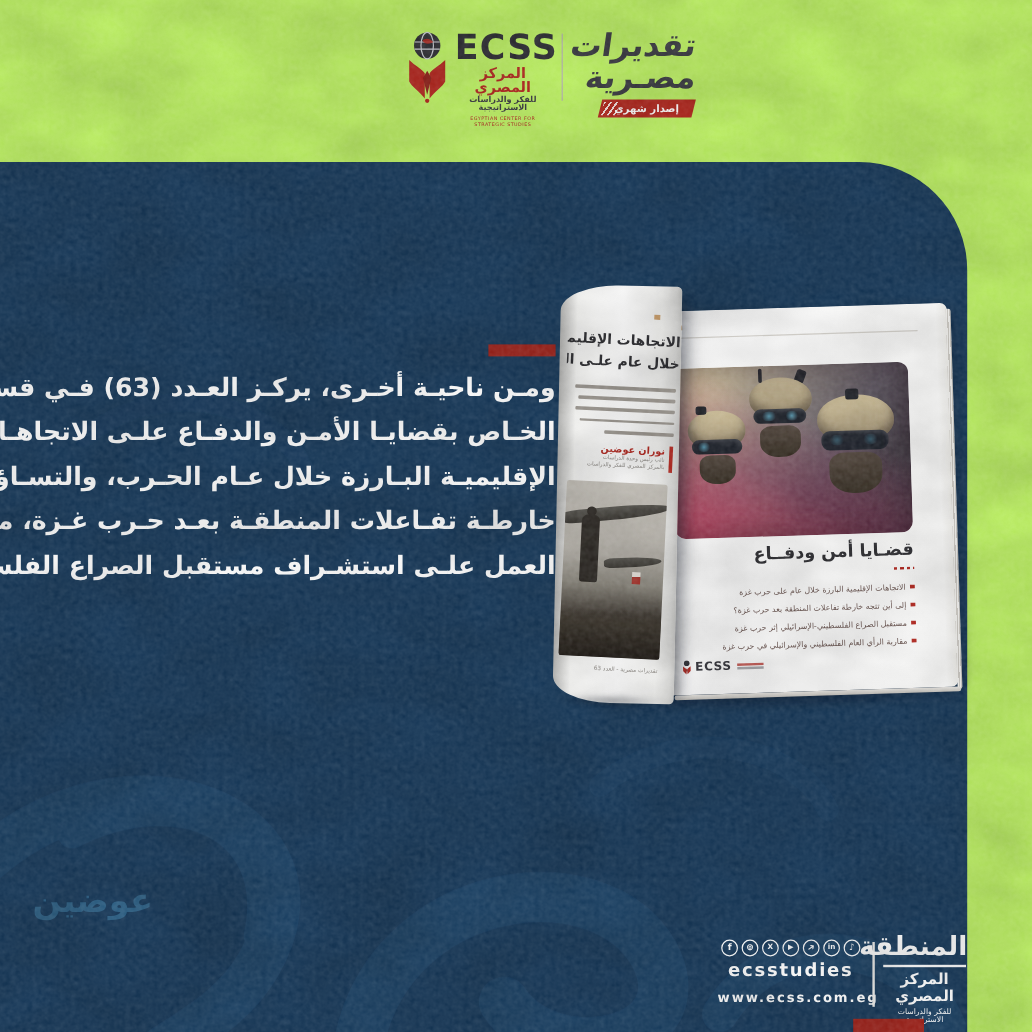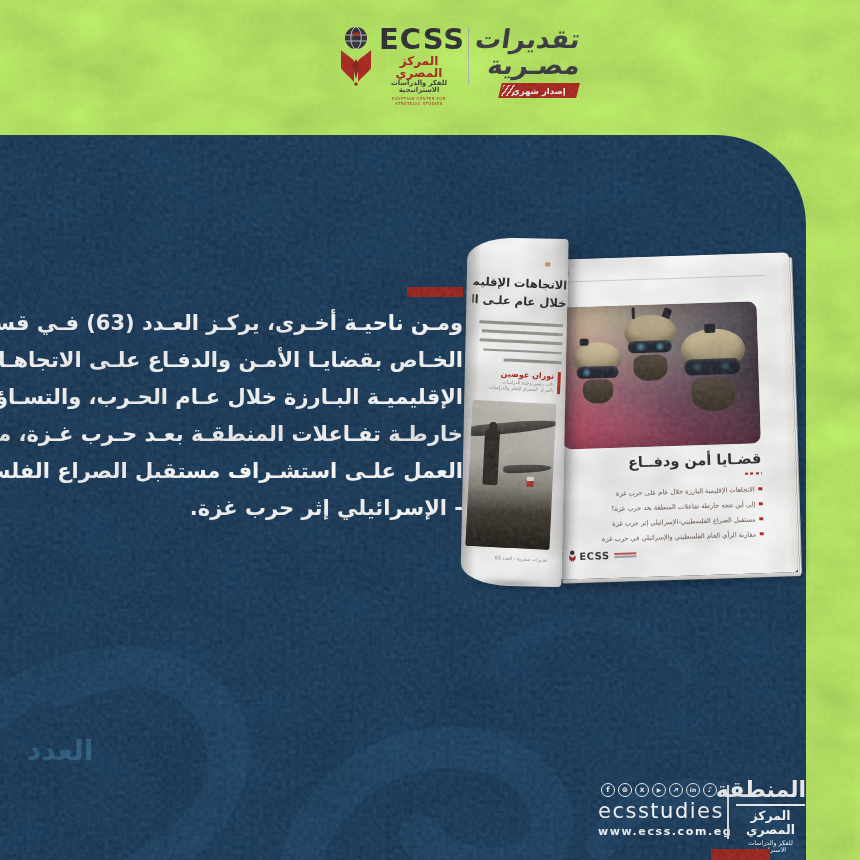--- a/index.html
+++ b/index.html
@@ -40,22 +40,22 @@
 
   .issue-label { position:absolute; left:27px; top:599px; font-size:28px; font-weight:bold; color:#2c5f84; letter-spacing:1px; }
   .issue-number { position:absolute; left:22px; top:630px; font-size:78px; font-weight:bold; color:#2c5f84; line-height:1; letter-spacing:-2px; }
 
   
   .socials { position:absolute; left:601px; top:648px; width:118px; display:flex; gap:3px; }
   .soc { width:14px; height:14px; border:1px solid #fff; border-radius:50%; color:#fff; font-size:7.5px; font-weight:bold;
          display:flex; align-items:center; justify-content:center; line-height:1; }
   .soc .g-rot { display:inline-block; transform:rotate(-35deg); }
   .soc .g-sm { font-size:6px; }
-  .handle { position:absolute; left:598px; top:664px; width:122px; text-align:center; font-size:21px; color:#fff;
-            letter-spacing:1.5px; font-weight:400; }
+  .handle { position:absolute; left:598px; top:664px; width:122px; text-align:center; font-size:15px; color:#fff;
+            letter-spacing:1.5px; font-weight:700; }
   .website { position:absolute; left:598px; top:690px; width:122px; text-align:center; font-size:11px; font-weight:bold;
              color:#fff; letter-spacing:1.6px; }
   .footer-divider { position:absolute; left:727px; top:650px; width:1.5px; height:54px; background:#f0f0ee; }
   .library { position:absolute; left:735px; top:644px; width:71px; direction:rtl; text-align:center; color:#fff; }
   .library-title { font-size:22px; font-weight:bold; line-height:1; letter-spacing:0.5px; }
   .library-underline { height:2px; background:#fff; margin:3px 1px 3px 1px; }
   .library-name { font-size:12.5px; font-weight:bold; line-height:1.15; }
   .library-tagline { font-size:6.4px; margin-top:2px; line-height:1.1; }
   .red-bottom-bar { position:absolute; left:711px; top:714px; width:59px; height:12px; background:#a2241c; }
 
@@ -175,24 +175,23 @@
     </svg>
 
     <div class="red-accent"></div>
 
     <div class="intro" dir="rtl">
       <div class="line">ومـن ناحيـة أخـرى، يركـز العـدد (63) فـي قسـمه</div>
       <div class="line">الخـاص بقضايـا الأمـن والدفـاع علـى الاتجاهـات</div>
       <div class="line">الإقليميـة البـارزة خلال عـام الحـرب، والتسـاؤل عـن</div>
       <div class="line">خارطـة تفـاعلات المنطقـة بعـد حـرب غـزة، مـع</div>
       <div class="line">العمل علـى استشـراف مستقبل الصراع الفلسطيني</div>
-      <div class="line last">- الإسرائيلي إثر حرب غزة.</div>
-    </div>
-
-    <div class="issue-label">العدد</div>
+    </div>
+
+    <div class="issue-label">عوضين</div>
 
     <div class="socials">
       <span class="soc">
           <span>f</span>
         </span>
       <span class="soc">
           <span>⊚</span>
         </span>
       <span class="soc">
           <span class="g-sm">X</span>

